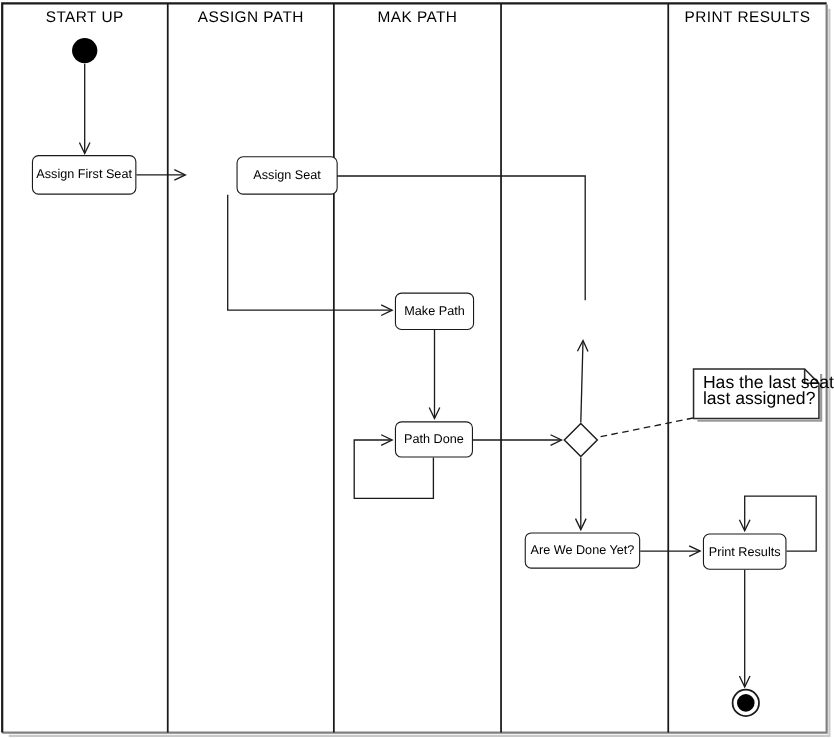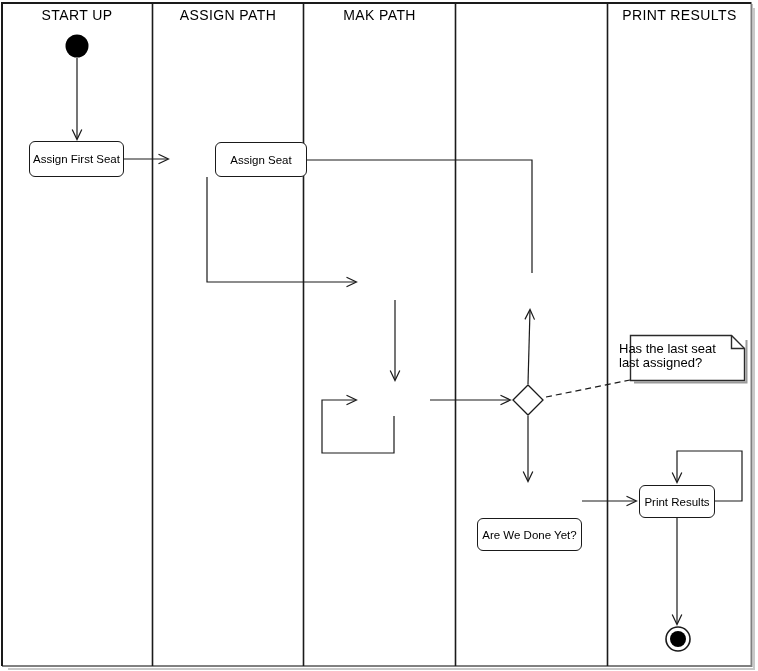--- a/index.html
+++ b/index.html
@@ -26,24 +26,24 @@
     border:1.4px solid #1a1a1a;
     border-radius:6px;
     display:flex;align-items:center;justify-content:center;
     font-size:11.5px;
     white-space:nowrap;
     box-sizing:border-box;
     z-index:3;
   }
   .note-text{
     position:absolute;
-    left:612px;top:335px;width:115px;height:36px;
+    left:632px;top:335px;width:115px;height:36px;
     padding:7px 0 0 7px;
     box-sizing:border-box;
-    font-size:13px;line-height:14px;
+    font-size:16px;line-height:14px;
     z-index:4;
     white-space:nowrap;
   }
 </style>
 </head>
 <body>
 
 <div id="canvas">
 
   <svg id="overlay" viewBox="0 0 758 671" xmlns="http://www.w3.org/2000/svg">
@@ -90,21 +90,27 @@
   <div class="lane-title" style="left:153px;width:150px;">ASSIGN PATH</div>
   <div class="lane-title" style="left:304px;width:151px;">MAK PATH</div>
   <div class="lane-title" style="left:608px;width:143px;">PRINT RESULTS</div>
 
   <div class="node" style="left:29px;top:141px;width:95px;height:36px;">
     <span>Assign First Seat</span>
   </div>
   <div class="node" style="left:171px;top:142px;width:92px;height:35px;margin-left:44px;">
     <span>Assign Seat</span>
   </div>
-  <div class="node" style="left:477px;top:484px;width:105px;height:33px;margin-top:34px;">
+  <div class="node" style="left:359px;top:266px;width:72px;height:34px;">
+    <span>Make Path</span>
+  </div>
+  <div class="node" style="left:359px;top:383px;width:71px;height:33px;">
+    <span>Path Done</span>
+  </div>
+  <div class="node" style="left:477px;top:484px;width:105px;height:33px;">
     <span>Are We Done Yet?</span>
   </div>
   <div class="node" style="left:639px;top:485px;width:76px;height:33px;">
     <span>Print Results</span>
   </div>
 
   <div class="note-text">
     <div>Has the last seat</div>
     <div>last assigned?</div>
   </div>

